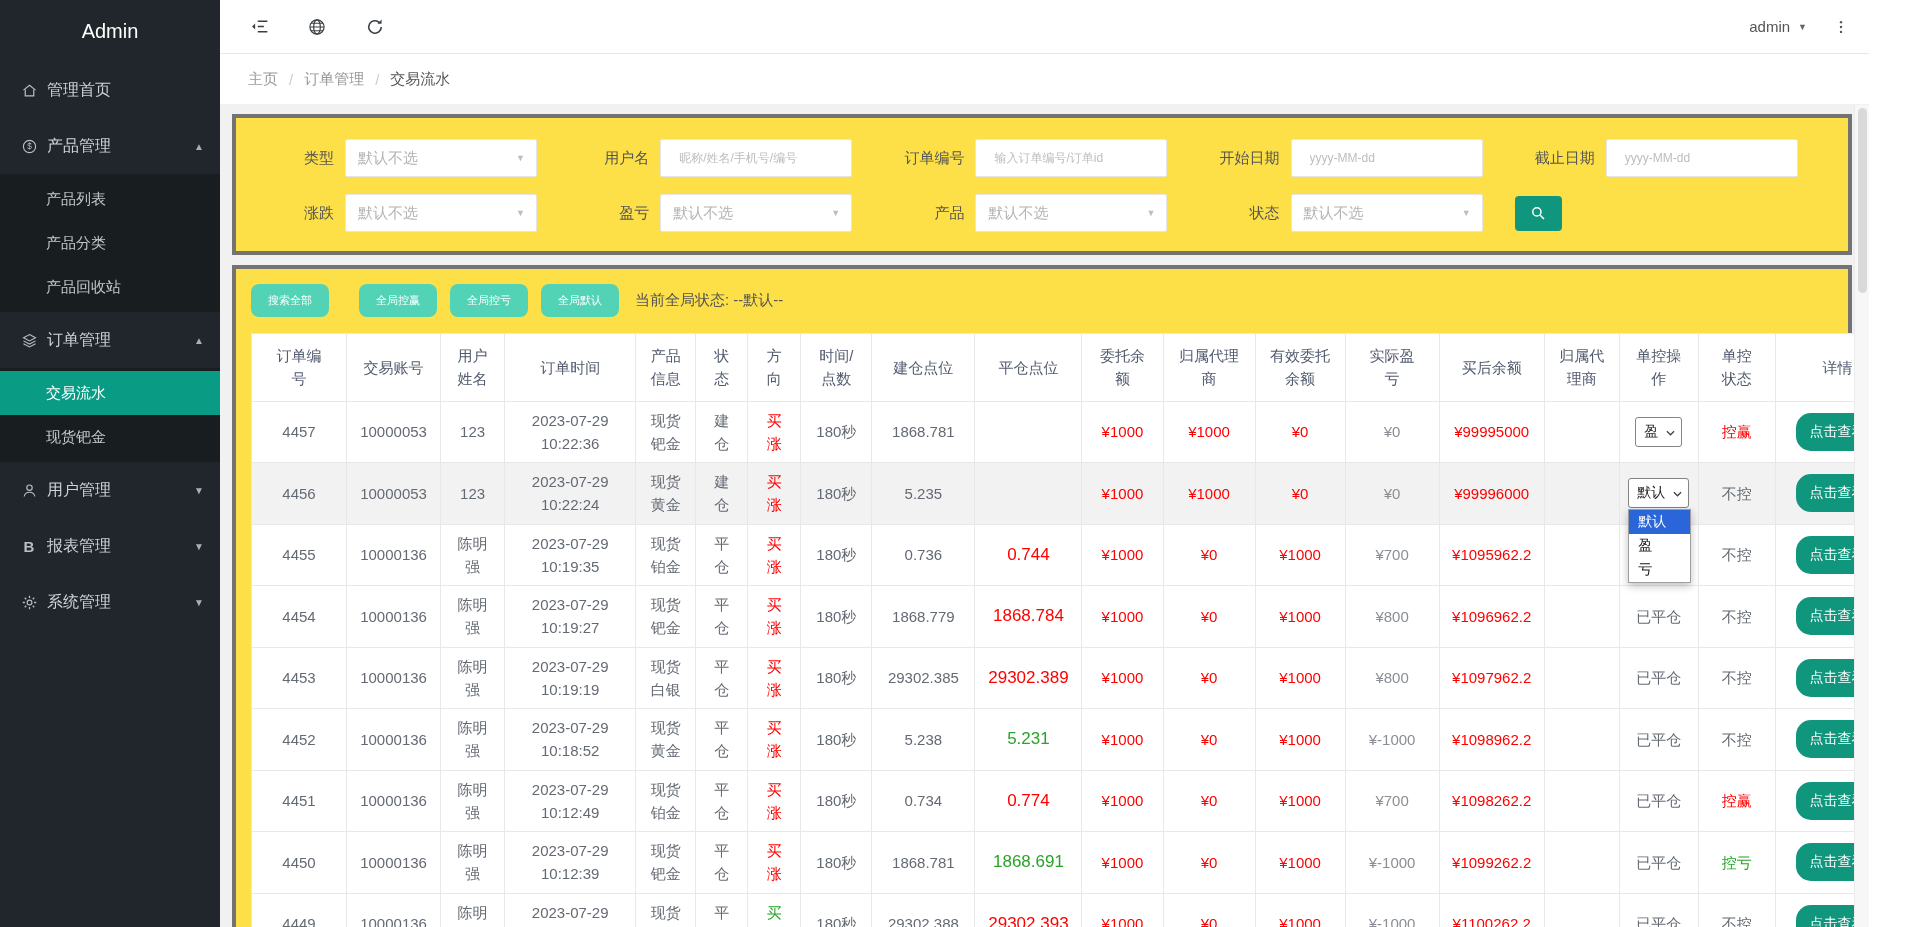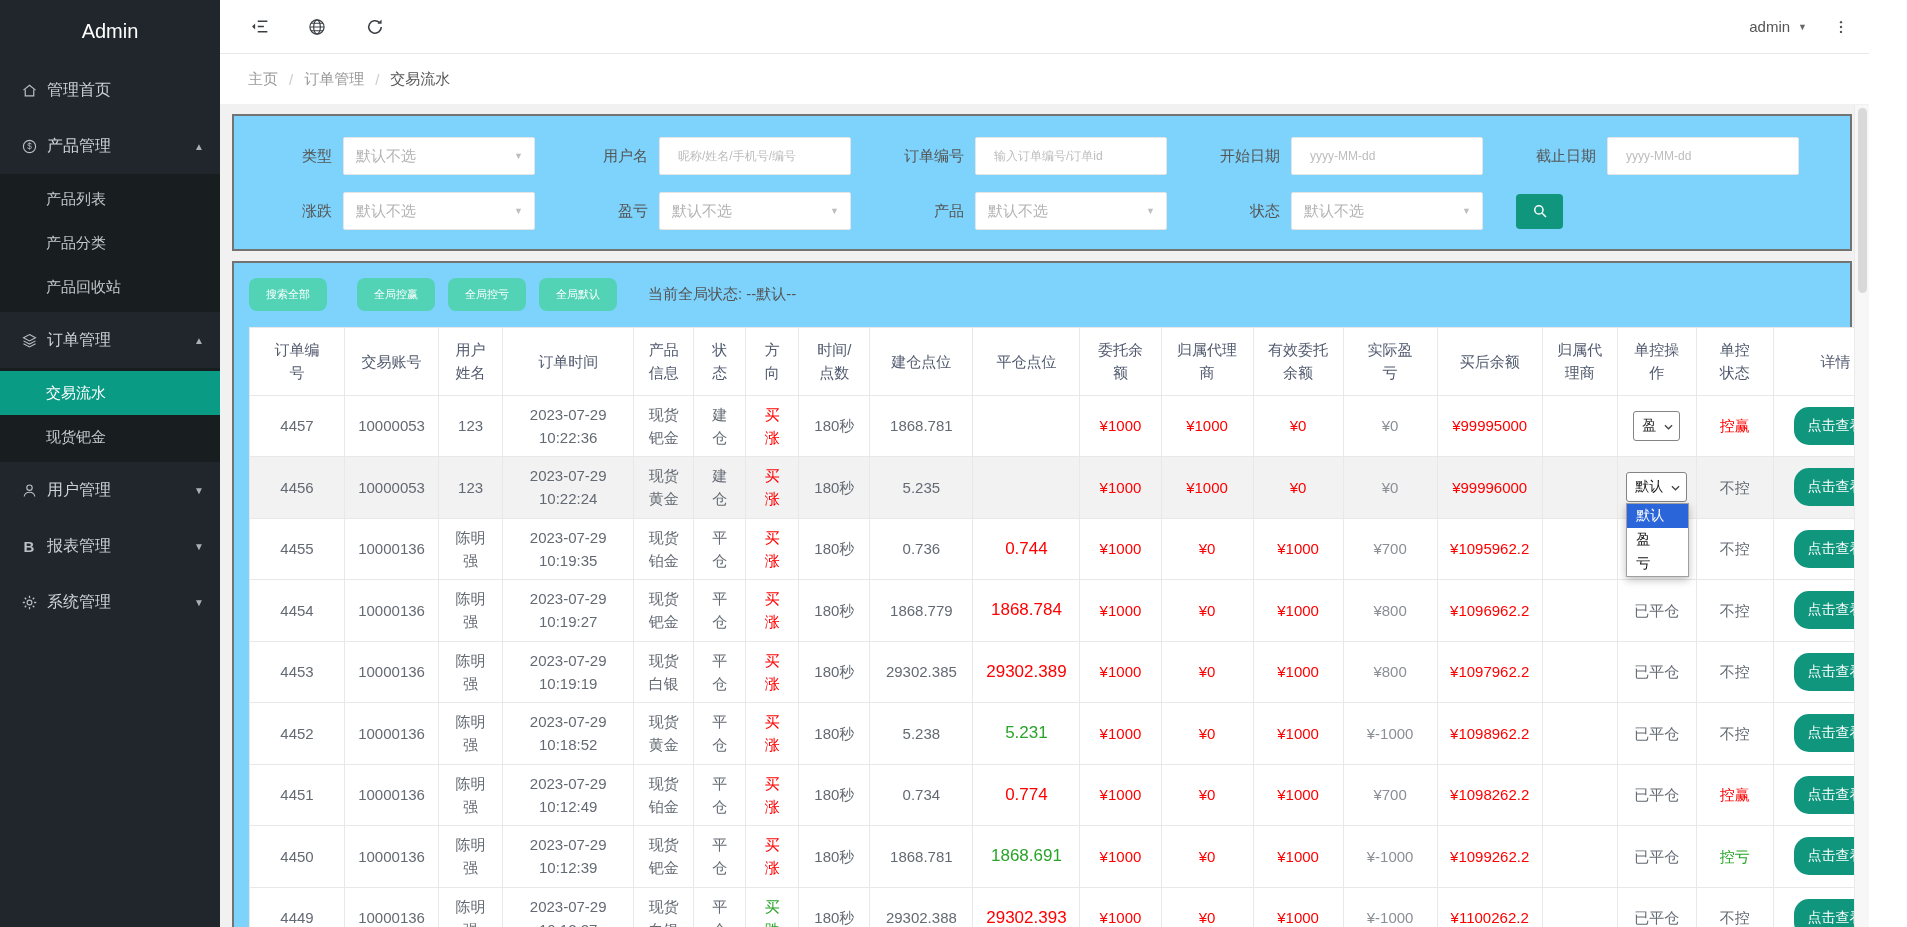--- a/index.html
+++ b/index.html
@@ -24,39 +24,39 @@
   .tb-right{margin-left:auto;display:flex;align-items:center;gap:24px;color:#555}
   .user-menu{display:flex;align-items:center;gap:8px;font-size:15px;color:#555;cursor:pointer}
   .user-caret{font-size:9px;color:#666}
   .kebab{width:20px;height:20px;display:flex;align-items:center;justify-content:center;color:#555;cursor:pointer}
   .crumbbar{height:50px;background:#fff;display:flex;align-items:center;padding-left:28px;font-size:15px;color:#999;flex-shrink:0}
   .crumb-sep{margin:0 11px;color:#ccc}
   .crumb-it{color:#999;cursor:pointer}
   .crumb-last{color:#555}
 
   .body{flex:1;padding:10px 17px 0 12px;overflow:hidden}
-  .card{background:#7dd3fc;border:2px solid #737373}
+  .card{background:#fde047;border:4px solid #737373}
   .filter-card{padding:21px 18px 19px}
   .f-row{display:grid;grid-template-columns:repeat(5,1fr);margin-bottom:17px}
   .f-row:last-child{margin-bottom:0}
   .f-item{display:flex;align-items:center}
   .f-label{width:80px;text-align:right;margin-right:11px;font-size:15px;color:#555;flex-shrink:0;white-space:nowrap}
   .f-select,.f-input{width:192px;height:38px;border:1px solid #e5e5e5;border-radius:2px;background:#fff}
   .f-select{display:flex;align-items:center;justify-content:space-between;padding:0 11px 0 12px;color:#b3b3b3;font-size:15px;cursor:pointer}
   .fcaret{font-size:9px;color:#bdbdbd}
   .f-input{padding:0 18px;font-size:12px;color:#333;outline:none}
   .f-input::placeholder{color:#bdbdbd}
   .search-btn{width:47px;height:35px;background:#11967e;border:none;border-radius:4px;display:flex;align-items:center;justify-content:center;cursor:pointer}
 
   .gap{height:10px}
   .table-card{padding:15px 15px 0;border-bottom:none;min-height:620px}
   .actions{display:flex;align-items:center;gap:13px;margin-bottom:16px}
   .btn-mint{background:#52d3b6;color:#fff;border:none;border-radius:8px;padding:9px 17px;font-size:11px;cursor:pointer;white-space:nowrap}
   .btn-mint.first{margin-right:17px}
-  .status-text{font-size:15px;color:#555;margin-left:18px}
+  .status-text{font-size:15px;color:#555;margin-left:3px}
 
   
   .table-wrap{position:relative}
   table.grid{border-collapse:collapse;table-layout:fixed;width:1649px;background:#fff}
   .grid th,.grid td{border:1px solid #e8e8e8;text-align:center;vertical-align:middle;font-weight:400;overflow:hidden}
   .grid th{font-size:15px;color:#515a6e;padding:10px 4px;line-height:1.55}
   .grid td{font-size:15px;color:#646a73;padding:7px 4px;line-height:1.55}
   tr.hover td{background:#f2f2f2}
   .w1{display:inline-block;width:17px}
   .w2{display:inline-block;width:32px}

